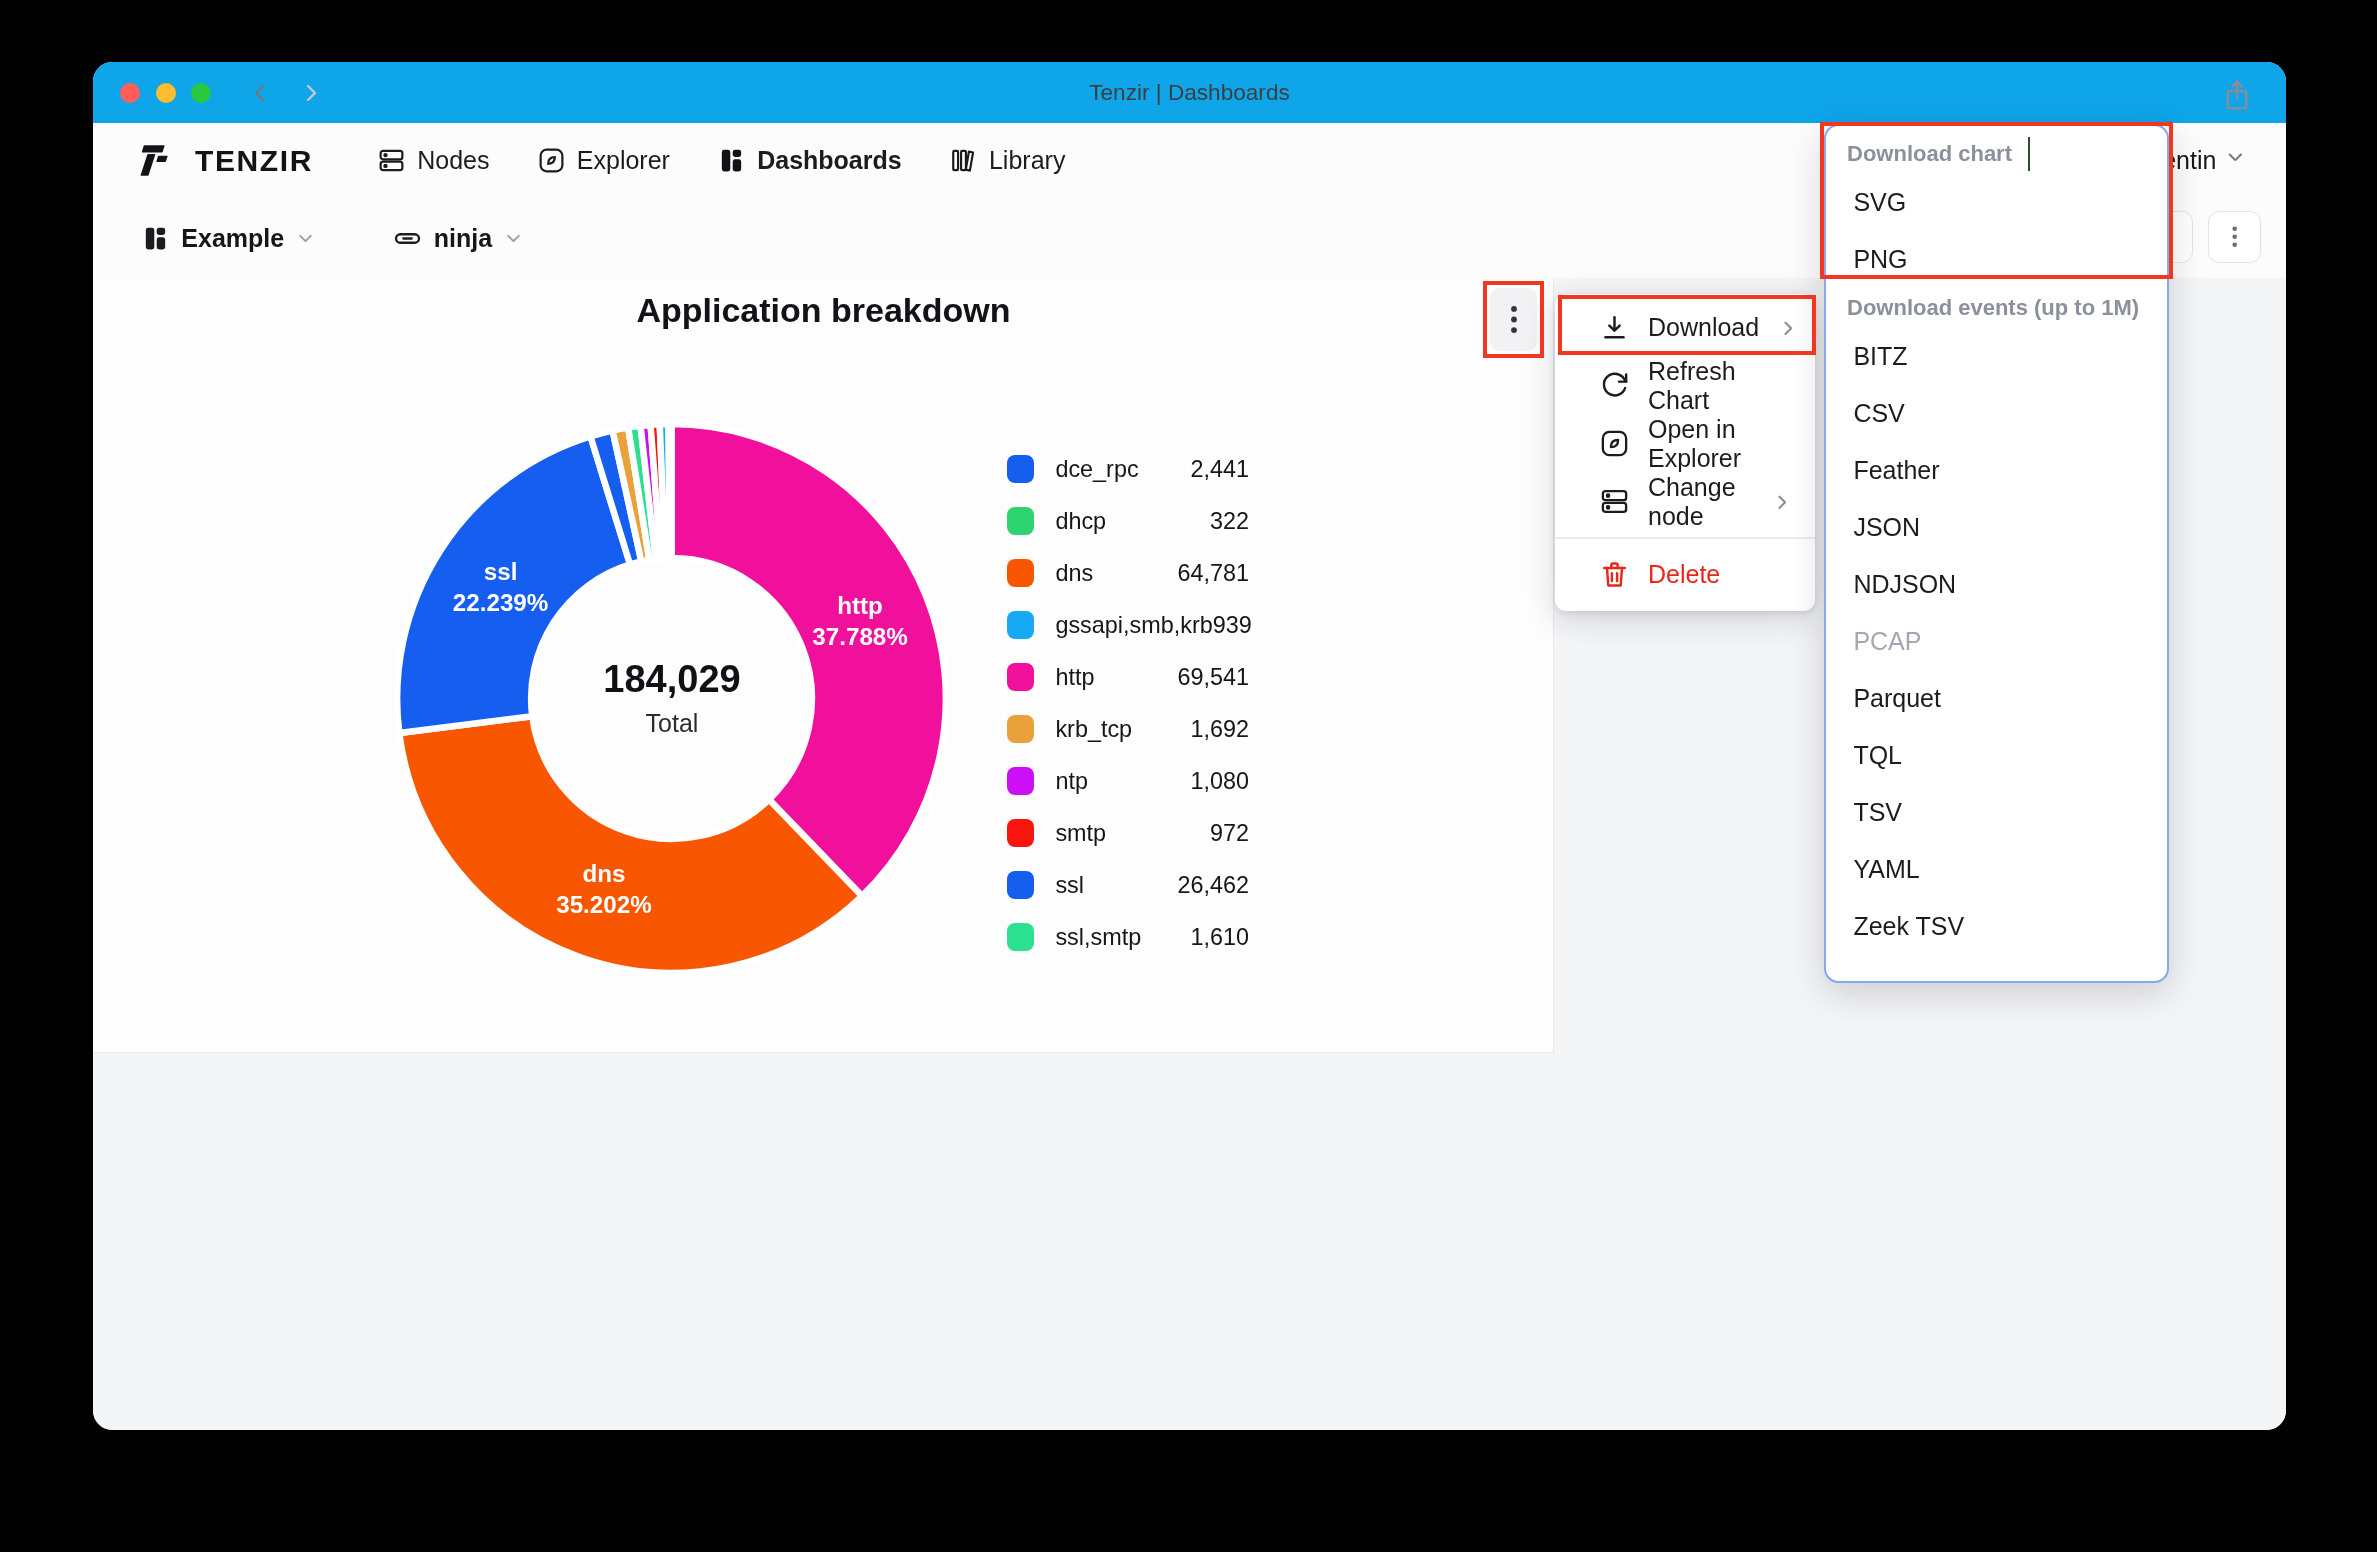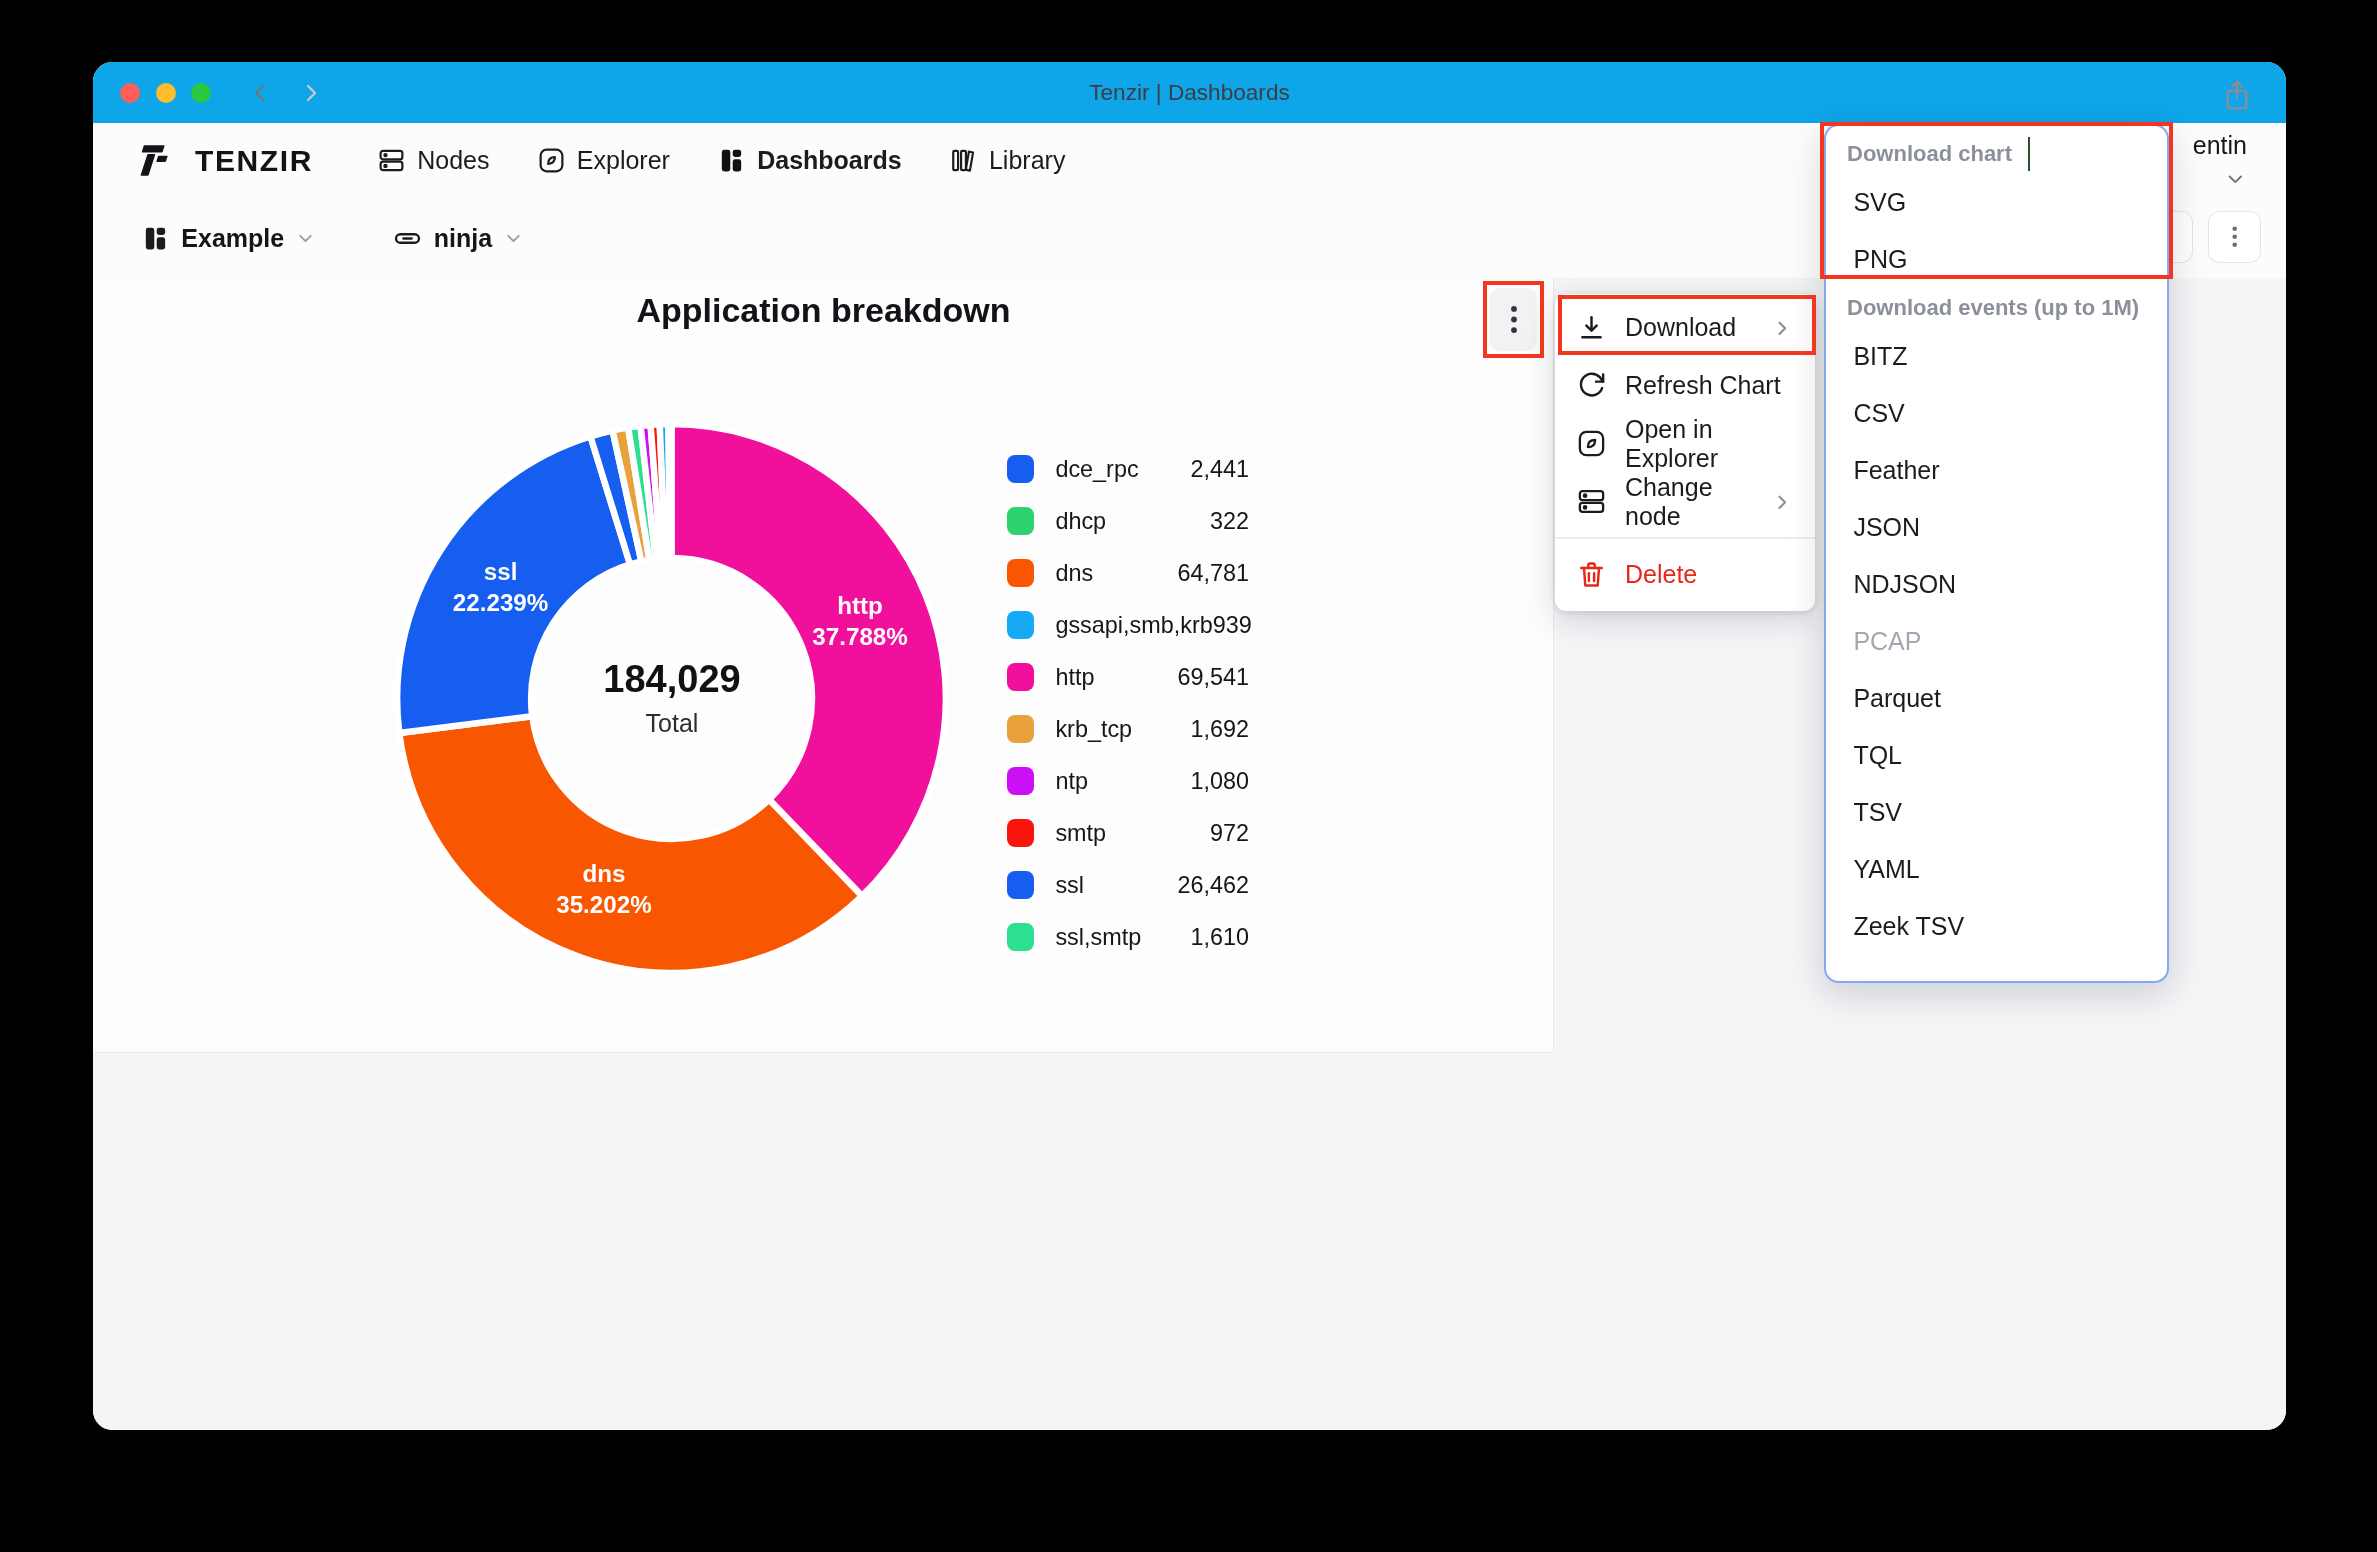--- a/index.html
+++ b/index.html
@@ -20,21 +20,21 @@
   .share-btn{position:absolute;right:31px;top:13px;width:36px;height:39px;display:flex;align-items:center;justify-content:center;}
   .share-btn svg{width:32px;height:36px;}
   
   .navbar{position:relative;height:75px;display:flex;align-items:center;gap:47px;padding:0 39px;background:#fcfcfd;}
   .brand{display:flex;align-items:center;gap:13px;margin-right:17px;}
   .brand-mark svg{width:50px;height:37px;display:block;}
   .brand-text{font-size:30px;font-weight:700;letter-spacing:1.6px;color:#131417;}
   .nav-item{display:flex;align-items:center;gap:11.3px;font-size:25px;color:#1b1c20;cursor:default;}
   .nav-item.active{font-weight:700;}
   .nav-item .icn svg{width:29px;height:29px;display:block;}
-  .user-menu{margin-left:auto;display:flex;align-items:flex-end;gap:8px;font-size:25px;color:#17181a;flex-direction:column;}
+  .user-menu{margin-left:auto;display:flex;align-items:flex-start;gap:8px;font-size:25px;color:#17181a;}
   .user-menu .icn svg{width:22.6px;height:22.6px;}
   
   .toolbar{position:relative;height:81px;display:flex;align-items:center;gap:77px;padding:0 48px;
            background:#fcfcfd;border-bottom:1.6px solid #e7e7ea;}
   .tb-group{display:flex;align-items:center;gap:11.3px;font-size:25px;font-weight:700;color:#15161a;}
   .tb-group .icn svg{width:29px;height:29px;display:block;}
   .tb-group .chev svg{width:21px;height:21px;}
   .tb-btn{position:absolute;top:13px;width:53px;height:52px;border:1.6px solid #e3e3e7;border-radius:11.3px;
           background:#fff;display:flex;align-items:center;justify-content:center;}
   .tb-btn svg{width:27.4px;height:27.4px;}
@@ -52,21 +52,21 @@
   .donut-center{position:absolute;left:579px;top:420px;transform:translate(-50%,-50%);text-align:center;pointer-events:none;}
   .donut-total{font-size:38px;font-weight:700;color:#101114;}
   .donut-total-label{font-size:25px;color:#2c2d31;margin-top:8px;}
   .legend{position:absolute;left:914px;top:165px;width:242px;}
   .lg-row{display:flex;align-items:center;height:52px;font-size:23.4px;color:#15161a;}
   .lg-swatch{width:27.4px;height:27.4px;border-radius:8px;margin-right:21px;flex:0 0 auto;}
   .lg-value{margin-left:auto;}
   
   .ctx-menu{position:absolute;left:1462px;top:232px;width:260px;background:#fff;border-radius:11.3px;
             box-shadow:0 8px 32px rgba(20,22,30,.16),0 1.6px 6.5px rgba(20,22,30,.10);padding:4.8px 0 8px;z-index:30;}
-  .ctx-item{height:58px;display:flex;align-items:center;gap:18px;padding:0 21px;font-size:25px;color:#1b1c1e;}
+  .ctx-item{height:58px;display:flex;align-items:center;gap:18px;padding:0 21px;font-size:25px;color:#1b1c1e;margin-left:23px;}
   .ctx-item .icn svg{width:31px;height:31px;display:block;}
   .ctx-item .sub-arrow{margin-left:auto;}
   .ctx-item .sub-arrow svg{width:22.6px;height:22.6px;}
   .ctx-item.danger{color:#e8271b;}
   .ctx-divider{height:1.6px;background:#ececf0;margin:6.5px 0;}
   
   .submenu{position:absolute;left:1731px;top:62px;width:345px;height:859px;background:#fff;
            border:2.4px solid #86a7f3;border-radius:14.5px;box-shadow:0 9.7px 36px rgba(20,22,30,.18);
            padding:8px 0 9.7px;z-index:40;}
   .sub-header{height:40px;display:flex;align-items:center;padding:0 21px;font-size:22px;color:#8b909b;font-weight:bold;}

